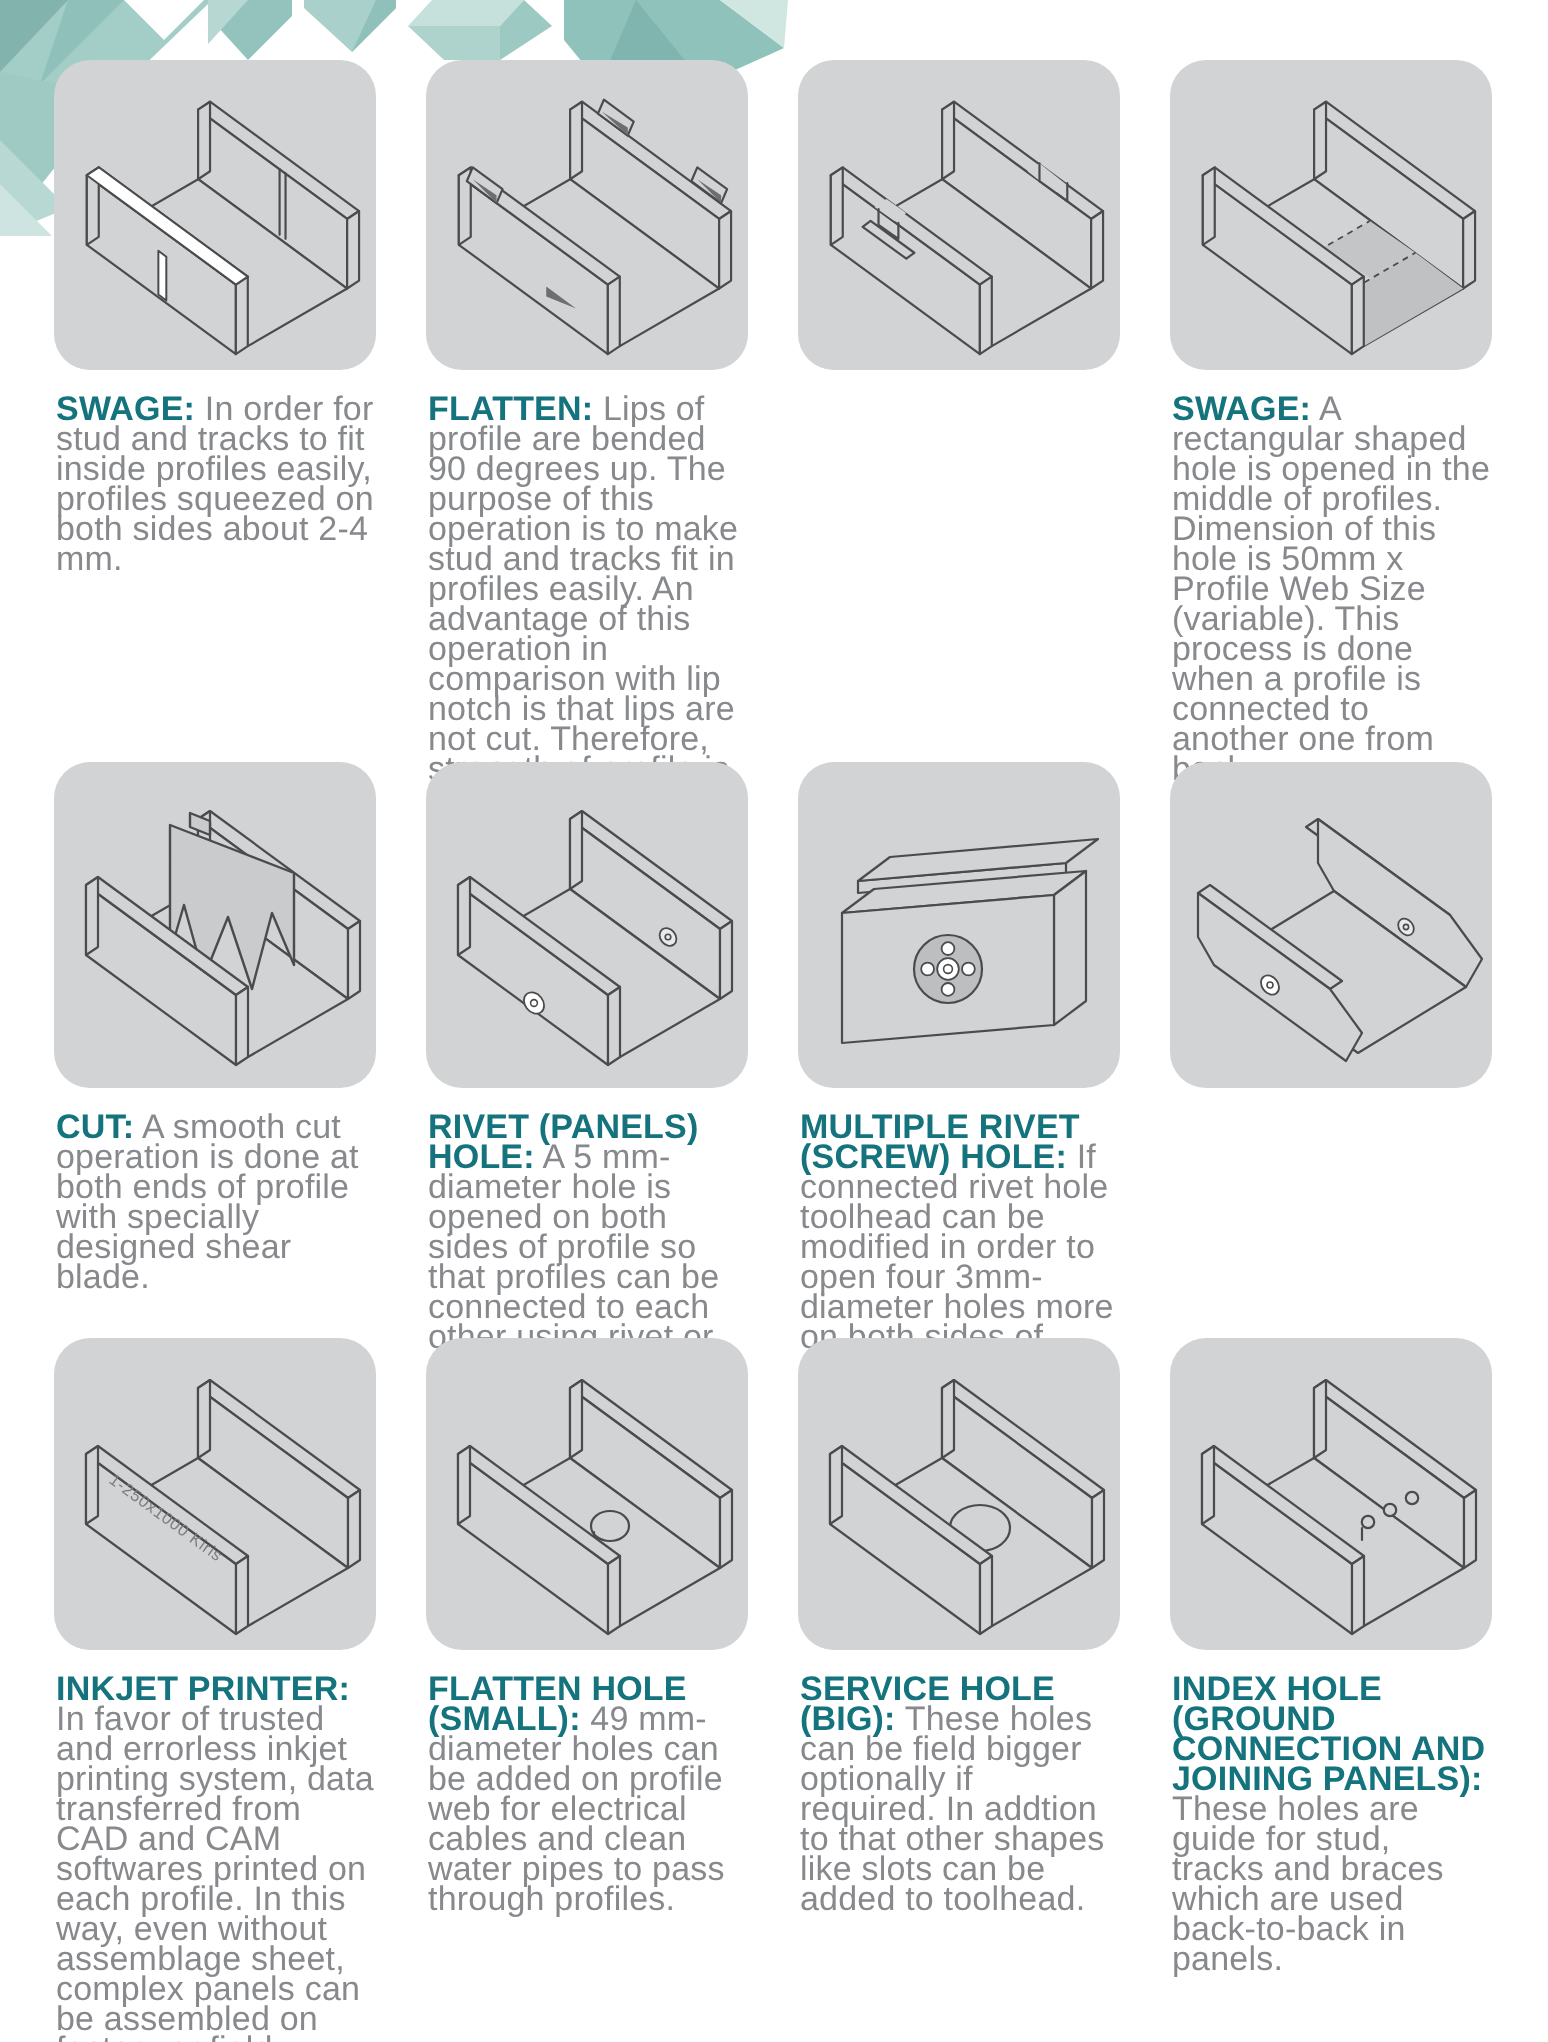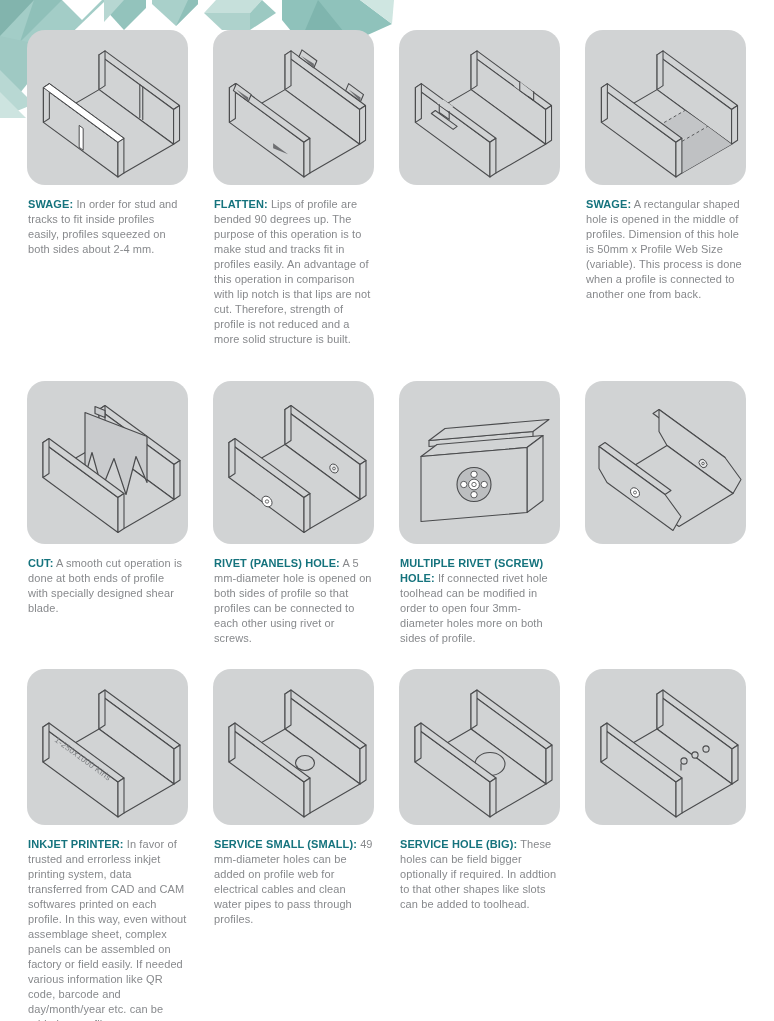--- a/index.html
+++ b/index.html
@@ -13,21 +13,21 @@
   .panel{
     background:#d1d3d4;border-radius:18px;width:161px;
     display:block;
   }
   .r1 .panel{height:155px;}
   .r2 .panel{height:163px;}
   .r3 .panel{height:156px;}
   .panel svg{width:100%;height:100%;display:block;}
   .caption{
     margin:12px 1px 0 1px;
-    font-size:11px;line-height:15px;letter-spacing:.1px;
+    font-size:17px;line-height:15px;letter-spacing:.1px;
     color:#87898c;
   }
   .caption b{color:#15737d;font-weight:bold;}
   
   .c1{left:27px;} .c2{left:213px;} .c3{left:399px;} .c4{left:585px;}
   .r1{top:30px;} .r2{top:381px;} .r3{top:669px;}
   .ln{fill:#d1d3d4;stroke:#4a4b4d;stroke-width:1.1;stroke-linejoin:round;}
   .lnw{fill:#ffffff;stroke:#4a4b4d;stroke-width:1;stroke-linejoin:round;}
   .edge{fill:none;stroke:#4a4b4d;stroke-width:1.1;stroke-linejoin:round;stroke-linecap:round;}
   .dash{fill:none;stroke:#4a4b4d;stroke-width:.9;stroke-dasharray:3 2.6;}
@@ -244,21 +244,21 @@
 <div class="cell c2 r3">
   <figure class="panel" style="margin:0">
     <svg viewBox="0 0 161 156">
       <use href="#chB"></use>
       <ellipse class="ln" cx="92" cy="94" rx="9.5" ry="7.5"></ellipse>
       <path class="edge" d="M84,97 L84,104"></path>
       <use href="#chF"></use>
     </svg>
   </figure>
   <p class="caption">
-    <b>SERVICE SMALL (SMALL):</b>
+    <b>FLATTEN HOLE (SMALL):</b>
     <span>49 mm-diameter holes can be added on profile web for electrical cables and clean water pipes to pass through profiles.</span>
   </p>
 </div>
 
 <div class="cell c3 r3">
   <figure class="panel" style="margin:0">
     <svg viewBox="0 0 161 156">
       <use href="#chB"></use>
       <ellipse class="ln" cx="91" cy="95" rx="15" ry="11.5"></ellipse>
       <path class="edge" d="M78,100 L78,108"></path>
@@ -275,13 +275,17 @@
   <figure class="panel" style="margin:0">
     <svg viewBox="0 0 161 156">
       <use href="#chB"></use>
       <circle class="ln" cx="99" cy="92" r="3.1"></circle>
       <circle class="ln" cx="110" cy="86" r="3.1"></circle>
       <circle class="ln" cx="121" cy="80" r="3.1"></circle>
       <path class="edge" d="M96,95 L96,101"></path>
       <use href="#chF"></use>
     </svg>
   </figure>
+  <p class="caption">
+    <b>INDEX HOLE (GROUND CONNECTION AND JOINING PANELS):</b>
+    <span>These holes are guide for stud, tracks and braces which are used back-to-back in panels.</span>
+  </p>
 </div>
 
 </body></html>

